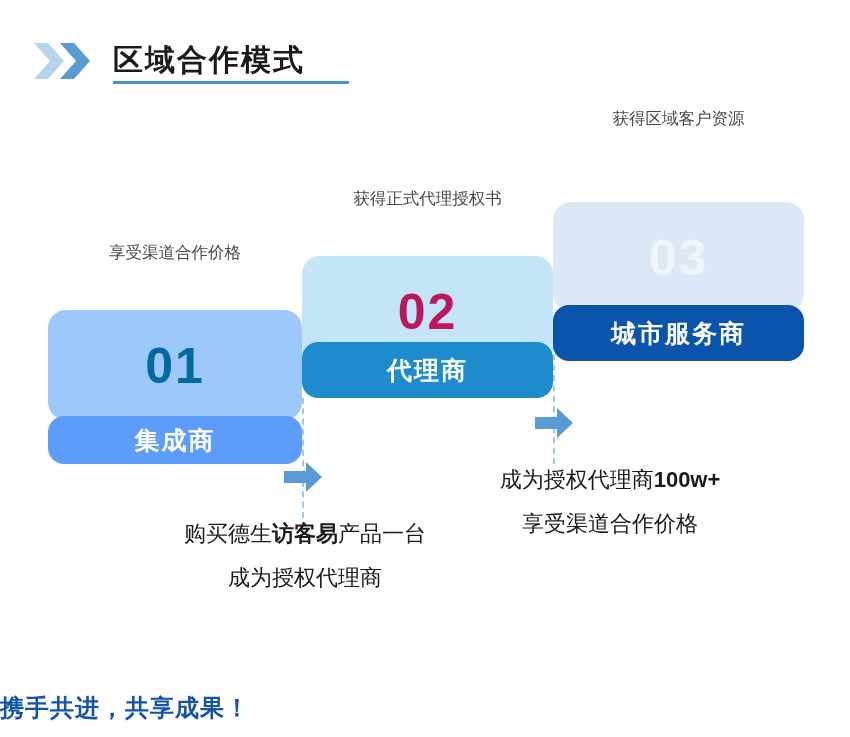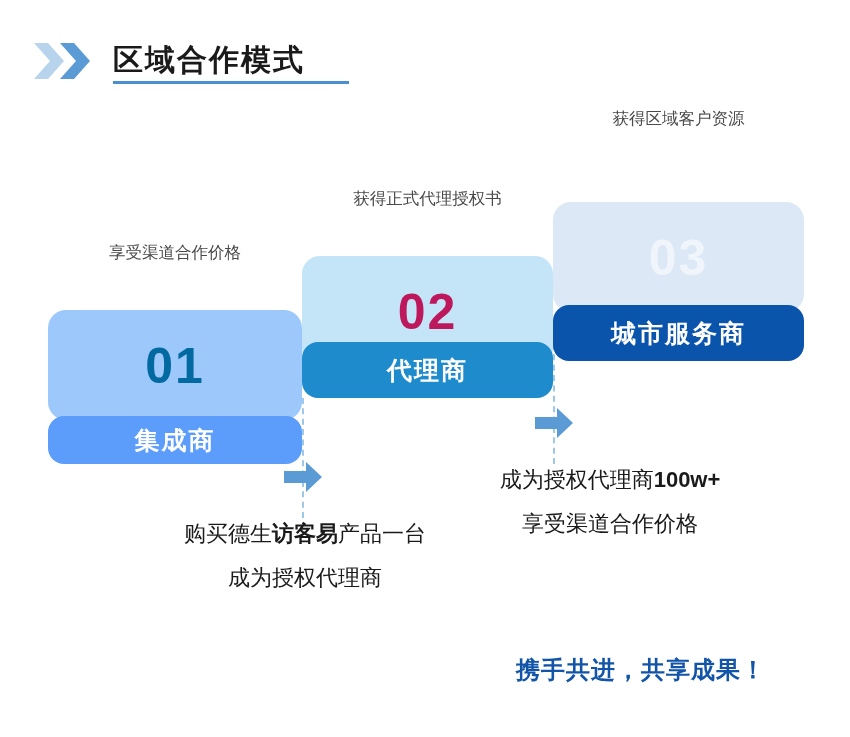--- a/index.html
+++ b/index.html
@@ -156,23 +156,23 @@
     white-space: nowrap;
   }
   .bottom-note b { font-weight: bold; }
   .note-1 { left: 130px; top: 512px; width: 350px; }
   .note-2 { left: 435px; top: 458px; width: 350px; }
 
   
   .tagline {
     position: absolute;
     left: 0;
-    top: 654px;
+    top: 692px;
     width: 766px;
-    text-align: right;
+    text-align: left;
     color: #1255a8;
     font-size: 24px;
     font-weight: bold;
     letter-spacing: 1px;
   }
 </style>
 </head>
 <body>
 
 <div class="header">

